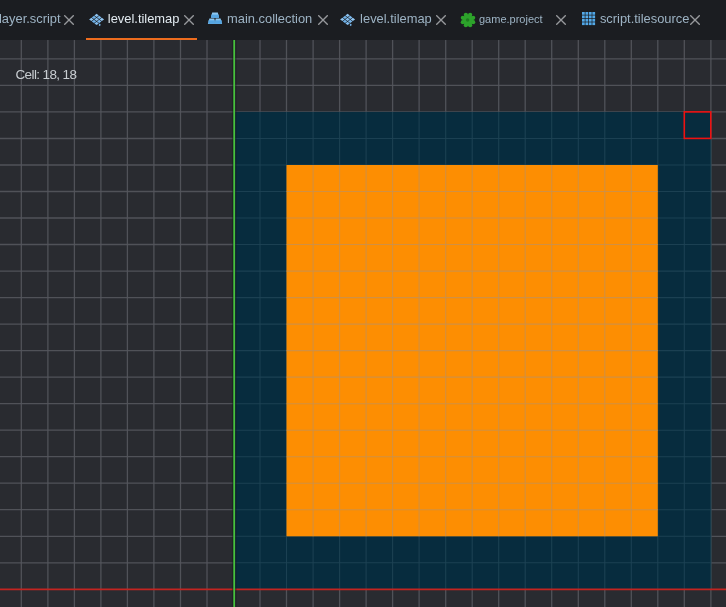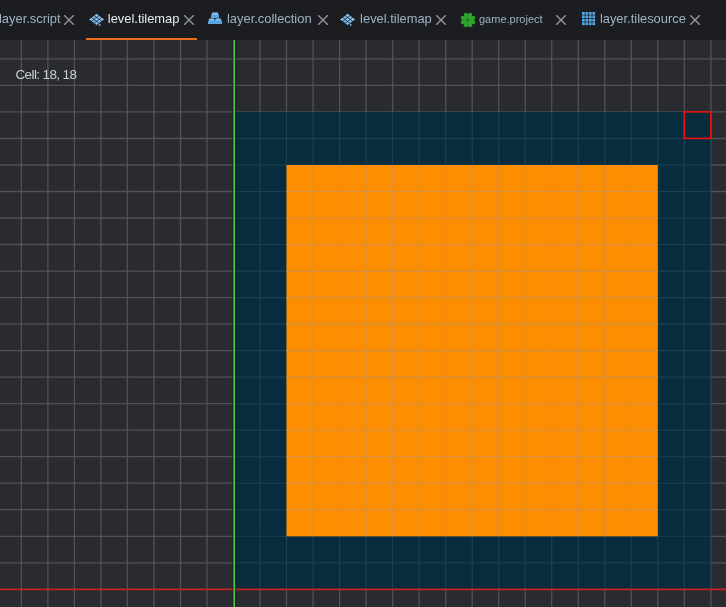--- a/index.html
+++ b/index.html
@@ -27,21 +27,21 @@
     </svg>
 <div style="position:absolute;left:86.2px;top:37.6px;width:110.6px;height:2.5px;background:#ed6c1e"></div>
 <svg style="position:absolute;left:207.3px;top:12.2px" width="16" height="13" viewBox="0 0 16 13">
       <path d="M5.2 0.6 L10.8 0.6 L12.1 5.8 L3.9 5.8 Z" fill="#8cc6f0"></path>
       <rect x="4.2" y="2.6" width="7.7" height="3.2" fill="#55a5e2"></rect>
       <path d="M2.4 6.6 L7.4 6.6 L7.9 11.9 L0.9 11.9 Z" fill="#8cc6f0"></path>
       <rect x="1.4" y="8.3" width="6.5" height="3.6" fill="#55a5e2"></rect>
       <path d="M8.6 6.6 L13.6 6.6 L15.1 11.9 L8.1 11.9 Z" fill="#8cc6f0"></path>
       <rect x="8.2" y="8.3" width="6.6" height="3.6" fill="#55a5e2"></rect>
     </svg>
-<div style="position:absolute;left:227px;top:0;height:40px;line-height:38px;font-size:12.9px;color:#9db3c4;white-space:pre">layer.collection</div>
+<div style="position:absolute;left:227px;top:0;height:40px;line-height:38px;font-size:12.9px;color:#9db3c4;white-space:pre">main.collection</div>
 <svg style="position:absolute;left:318.3px;top:15.2px" width="10" height="10" viewBox="0 0 10 10">
       <path d="M0.7 0.7 L9.3 9.3 M9.3 0.7 L0.7 9.3" stroke="#97999c" stroke-width="1.35" stroke-linecap="square"></path>
     </svg>
 <svg style="position:absolute;left:340.4px;top:12.5px" width="16" height="14" viewBox="0 0 16 14">
       <path d="M7.60 0.74 L9.82 2.40 L7.60 4.06 L5.38 2.40 Z" fill="#8dc3f0"></path>
       <path d="M10.22 2.74 L12.44 4.40 L10.22 6.06 L8.00 4.40 Z" fill="#79b7ec"></path>
       <path d="M12.84 4.74 L15.06 6.40 L12.84 8.06 L10.62 6.40 Z" fill="#93c7f2"></path>
       <path d="M4.98 2.74 L7.20 4.40 L4.98 6.06 L2.76 4.40 Z" fill="#6fb1e8"></path>
       <path d="M7.60 4.74 L9.82 6.40 L7.60 8.06 L5.38 6.40 Z" fill="#86beee"></path>
       <path d="M10.22 6.74 L12.44 8.40 L10.22 10.06 L8.00 8.40 Z" fill="#79b7ec"></path>
@@ -81,21 +81,21 @@
       <rect x="10.35" y="3.45" width="2.75" height="2.75" fill="#55aae8"></rect>
       <rect x="0.00" y="6.90" width="2.75" height="2.75" fill="#55aae8"></rect>
       <rect x="3.45" y="6.90" width="2.75" height="2.75" fill="#4fa6e8"></rect>
       <rect x="6.90" y="6.90" width="2.75" height="2.75" fill="#59ace8"></rect>
       <rect x="10.35" y="6.90" width="2.75" height="2.75" fill="#4fa6e8"></rect>
       <rect x="0.00" y="10.35" width="2.75" height="2.75" fill="#4fa6e8"></rect>
       <rect x="3.45" y="10.35" width="2.75" height="2.75" fill="#55aae8"></rect>
       <rect x="6.90" y="10.35" width="2.75" height="2.75" fill="#4fa6e8"></rect>
       <rect x="10.35" y="10.35" width="2.75" height="2.75" fill="#55aae8"></rect>
     </svg>
-<div style="position:absolute;left:599.9px;top:0;height:40px;line-height:38px;font-size:12.9px;color:#9db3c4;white-space:pre">layer.tilesource</div>
+<div style="position:absolute;left:599.9px;top:0;height:40px;line-height:38px;font-size:12.9px;color:#9db3c4;white-space:pre">script.tilesource</div>
 <svg style="position:absolute;left:689.5px;top:15.2px" width="10" height="10" viewBox="0 0 10 10">
       <path d="M0.7 0.7 L9.3 9.3 M9.3 0.7 L0.7 9.3" stroke="#97999c" stroke-width="1.35" stroke-linecap="square"></path>
     </svg>
 </div>
 <svg width="726" height="567" viewBox="0 0 726 567" style="position:absolute;left:0;top:40px;display:block">
     <rect x="0" y="0" width="726" height="567" fill="#292b30"></rect>
     <g stroke="#54565d" stroke-width="1.3" stroke-opacity="0.9">
       <line x1="21.3" y1="0" x2="21.3" y2="567"></line>
       <line x1="47.9" y1="0" x2="47.9" y2="567"></line>
       <line x1="74.4" y1="0" x2="74.4" y2="567"></line>

